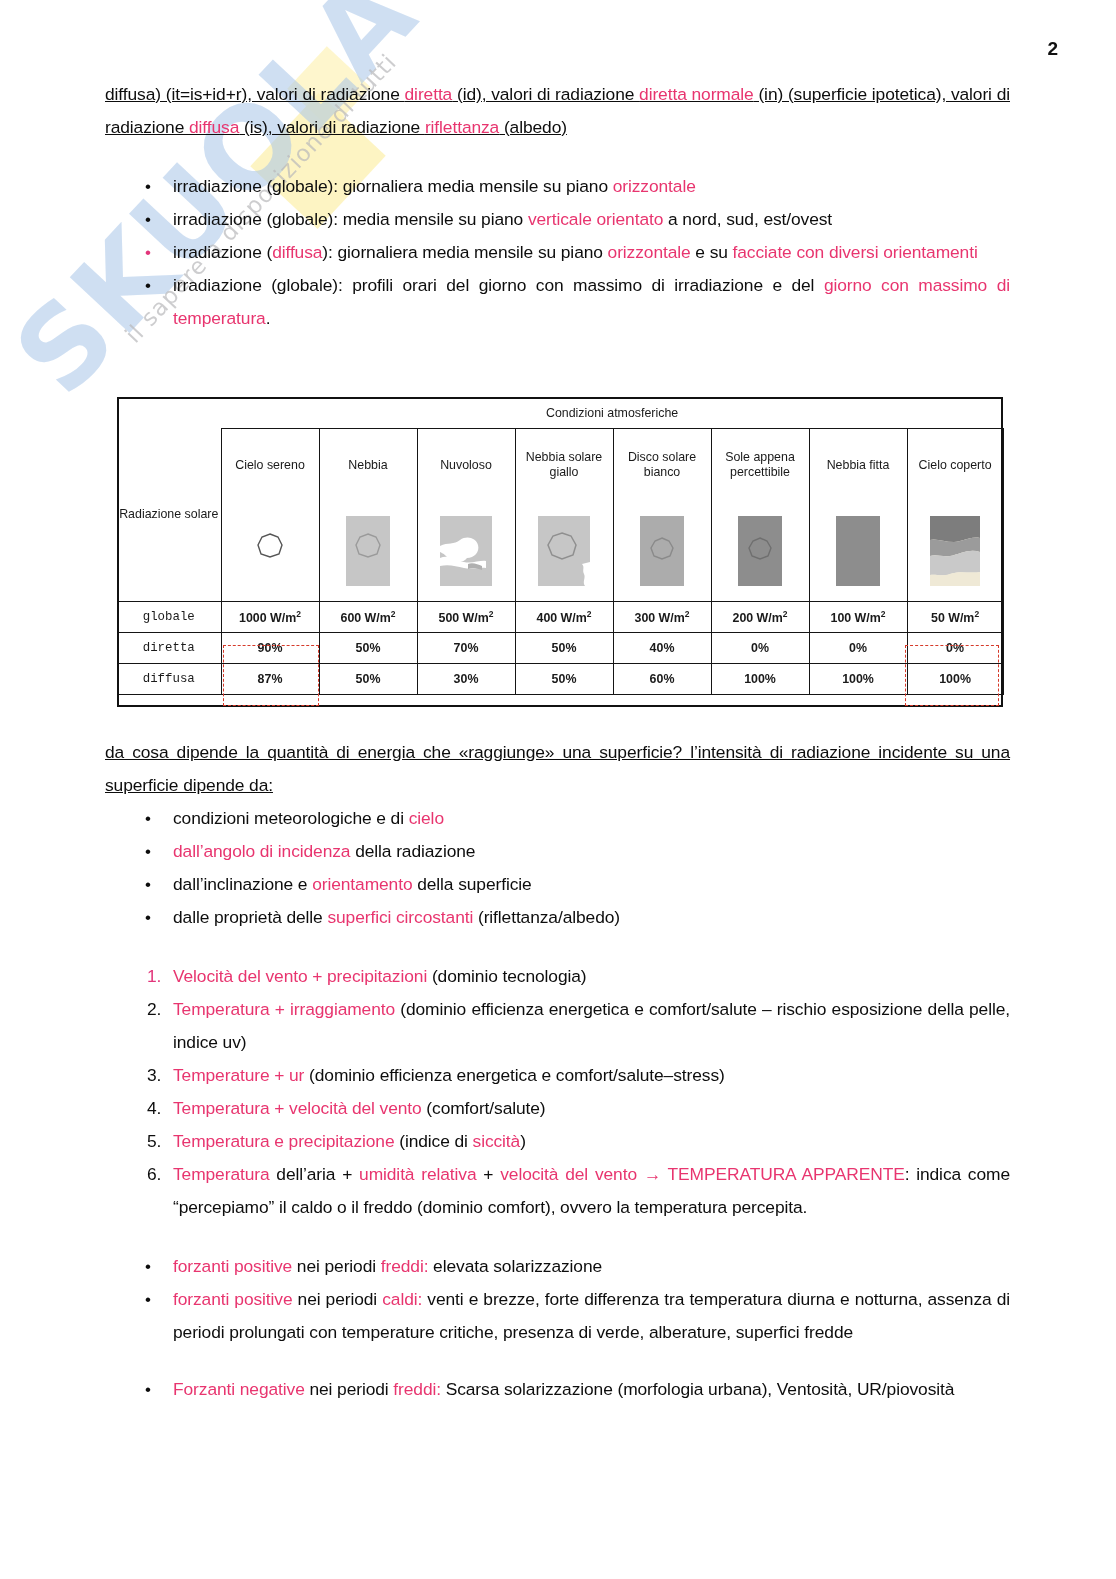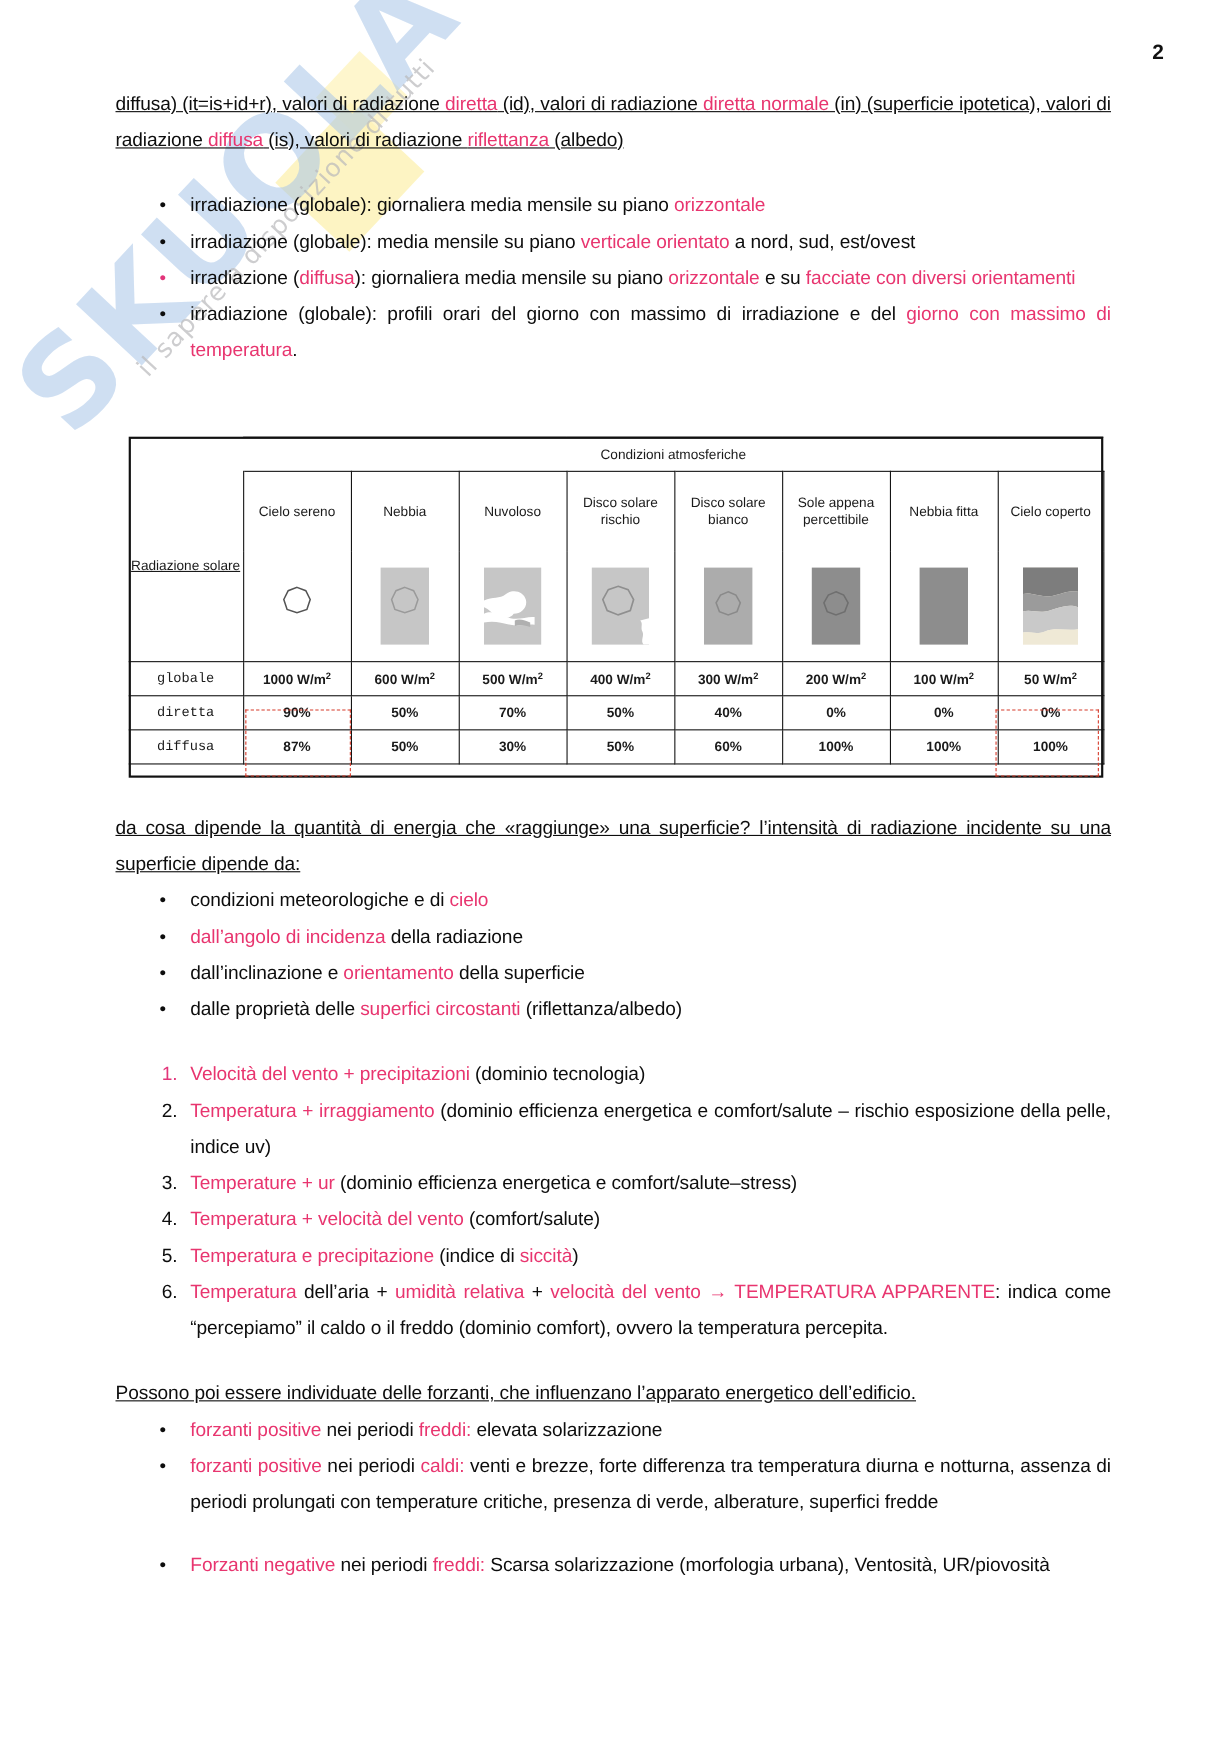--- a/index.html
+++ b/index.html
@@ -187,21 +187,20 @@
     border-right: none !important;
   }
   td.rowlabel-big {
     text-align: left;
     padding-left: 9px;
     font-size: 12.8px;
     line-height: 15px;
     vertical-align: middle;
     border-top: none !important;
     border-left: none !important;
-    text-decoration: underline;
   }
   td.colhead {
     height: 72px;
     vertical-align: middle;
     font-size: 12.8px;
     line-height: 15px;
     border-bottom: none !important;
   }
   td.pic {
     height: 100px;
@@ -297,21 +296,21 @@
       <tbody>
         <tr>
           <td class="corner-tl"></td>
           <td class="hdr-main" colspan="8">Condizioni atmosferiche</td>
         </tr>
         <tr>
           <td class="rowlabel-big" rowspan="2">Radiazione solare</td>
           <td class="colhead">Cielo sereno</td>
           <td class="colhead">Nebbia</td>
           <td class="colhead">Nuvoloso</td>
-          <td class="colhead">Disco solare rischio</td>
+          <td class="colhead">Nebbia solare giallo</td>
           <td class="colhead">Disco solare bianco</td>
           <td class="colhead">Sole appena percettibile</td>
           <td class="colhead">Nebbia fitta</td>
           <td class="colhead">Cielo coperto</td>
         </tr>
         <tr>
 
           <td class="pic">
             <svg class="sky" width="60" height="78" viewBox="0 0 60 78">
               <rect x="0" y="0" width="60" height="78" fill="#ffffff"></rect>
@@ -433,21 +432,20 @@
       <li><span class="num pink">1.</span><span class="pk">Velocità del vento + precipitazioni</span><span> (dominio tecnologia)</span></li>
       <li><span class="num">2.</span><span class="pk">Temperatura + irraggiamento</span><span> (dominio efficienza energetica e comfort/salute – rischio esposizione della pelle, indice uv)</span></li>
       <li><span class="num">3.</span><span class="pk">Temperature + ur</span><span> (dominio efficienza energetica e comfort/salute–stress)</span></li>
       <li><span class="num">4.</span><span class="pk">Temperatura + velocità del vento</span><span> (comfort/salute)</span></li>
       <li><span class="num">5.</span><span class="pk">Temperatura e precipitazione</span><span> (indice di </span><span class="pk">siccità</span><span>)</span></li>
       <li><span class="num">6.</span><span class="pk">Temperatura</span><span> dell’aria + </span><span class="pk">umidità relativa</span><span> + </span><span class="pk">velocità del vento → TEMPERATURA APPARENTE</span><span>: indica come “percepiamo” il caldo o il freddo (dominio comfort), ovvero la temperatura percepita.</span></li>
     </ol>
 
     <div class="spacer-md"></div>
 
-    <p class="para nojust">Possono poi essere individuate delle forzanti, che influenzano l’apparato energetico dell’edificio.</p>
 
     <ul class="bullets">
       <li><span class="bul">•</span><span class="pk">forzanti positive</span><span> nei periodi </span><span class="pk">freddi:</span><span> elevata solarizzazione</span></li>
       <li><span class="bul">•</span><span class="pk">forzanti positive</span><span> nei periodi </span><span class="pk">caldi:</span><span> venti e brezze, forte differenza tra temperatura diurna e notturna, assenza di periodi prolungati con temperature critiche, presenza di verde, alberature, superfici fredde</span></li>
       <li style="height:24px"></li>
       <li><span class="bul">•</span><span class="pk">Forzanti negative</span><span> nei periodi </span><span class="pk">freddi:</span><span> Scarsa solarizzazione (morfologia urbana), Ventosità, UR/piovosità</span></li>
     </ul>
 
   </div>
 </div>

